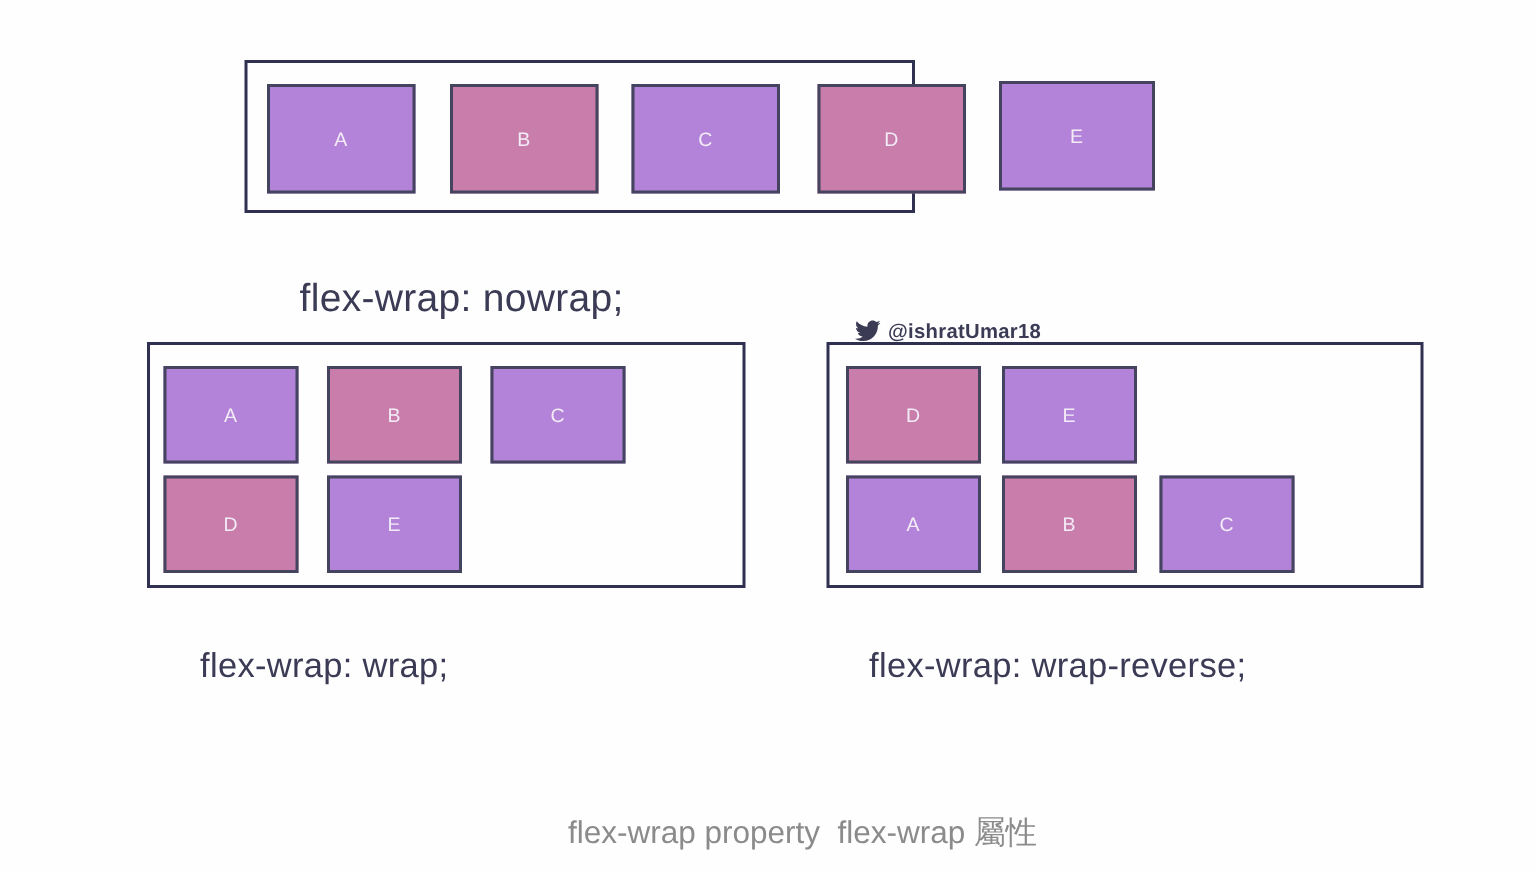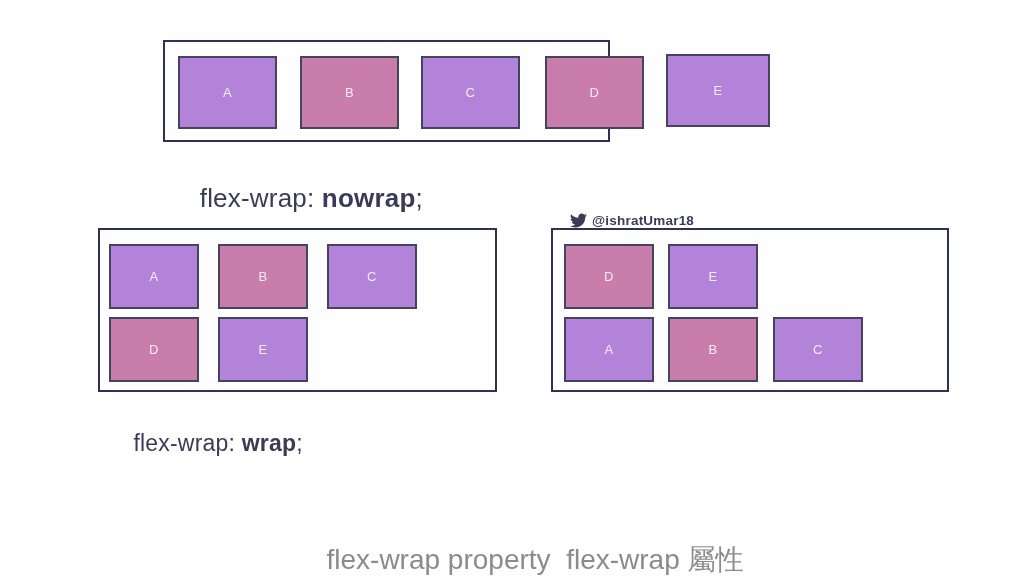--- a/index.html
+++ b/index.html
@@ -17,29 +17,29 @@
   .box{ position:absolute; display:flex; align-items:center; justify-content:center;
         border:2px solid var(--box_border); }
   .box[data-variant="purple"]{ background:var(--purple); }
   .box[data-variant="pink"]{ background:var(--pink); }
   .box-lg{ width:99px; height:73px; }
   .box-sm{ width:90px; height:65px; }
   .box-label{ color:var(--box_label_text); font-size:13px; letter-spacing:.5px; }
 
   .code-label{ position:absolute; color:var(--label_text); font-weight:400;
                white-space:pre; letter-spacing:.2px; }
-  .code-label b{ font-weight:700; }
+  .code-label b{ font-weight:400; }
 
   .attribution{ position:absolute; display:flex; align-items:center; gap:5px; }
   .twitter-icon{ display:inline-flex; width:17px; height:17px; }
   .twitter-icon svg{ width:100%; height:100%; fill:var(--label_text); }
   .handle{ color:var(--label_text); font-size:13.5px; font-weight:600; letter-spacing:.2px; }
 
   .caption{ position:absolute; left:46px; right:0; top:541px; text-align:center;
-            color:var(--caption_text); font-size:28px; white-space:pre; }
+            color:var(--caption_text); font-size:21px; white-space:pre; }
 </style>
 </head>
 <body>
 
 <div class="stage">
 
   <div class="flex-container" style="left:163px;top:40px;width:447px;height:102px"></div>
 
   <div class="box box-lg" style="left:178px;top:56px" data-variant="purple">
     <span class="box-label">A</span>
@@ -103,16 +103,19 @@
   <div class="box box-sm" style="left:564px;top:317px" data-variant="purple">
     <span class="box-label">A</span>
   </div>
   <div class="box box-sm" style="left:668px;top:317px" data-variant="pink">
     <span class="box-label">B</span>
   </div>
   <div class="box box-sm" style="left:773px;top:317px" data-variant="purple">
     <span class="box-label">C</span>
   </div>
 
+  <div class="code-label" style="left:553px;top:403px;font-size:23px">
+    <span>flex-wrap: </span><b>wrap-reverse</b><span>;</span>
+  </div>
 
   <div class="caption">flex-wrap property  flex-wrap 屬性</div>
 
 </div>
 
 </body></html>

